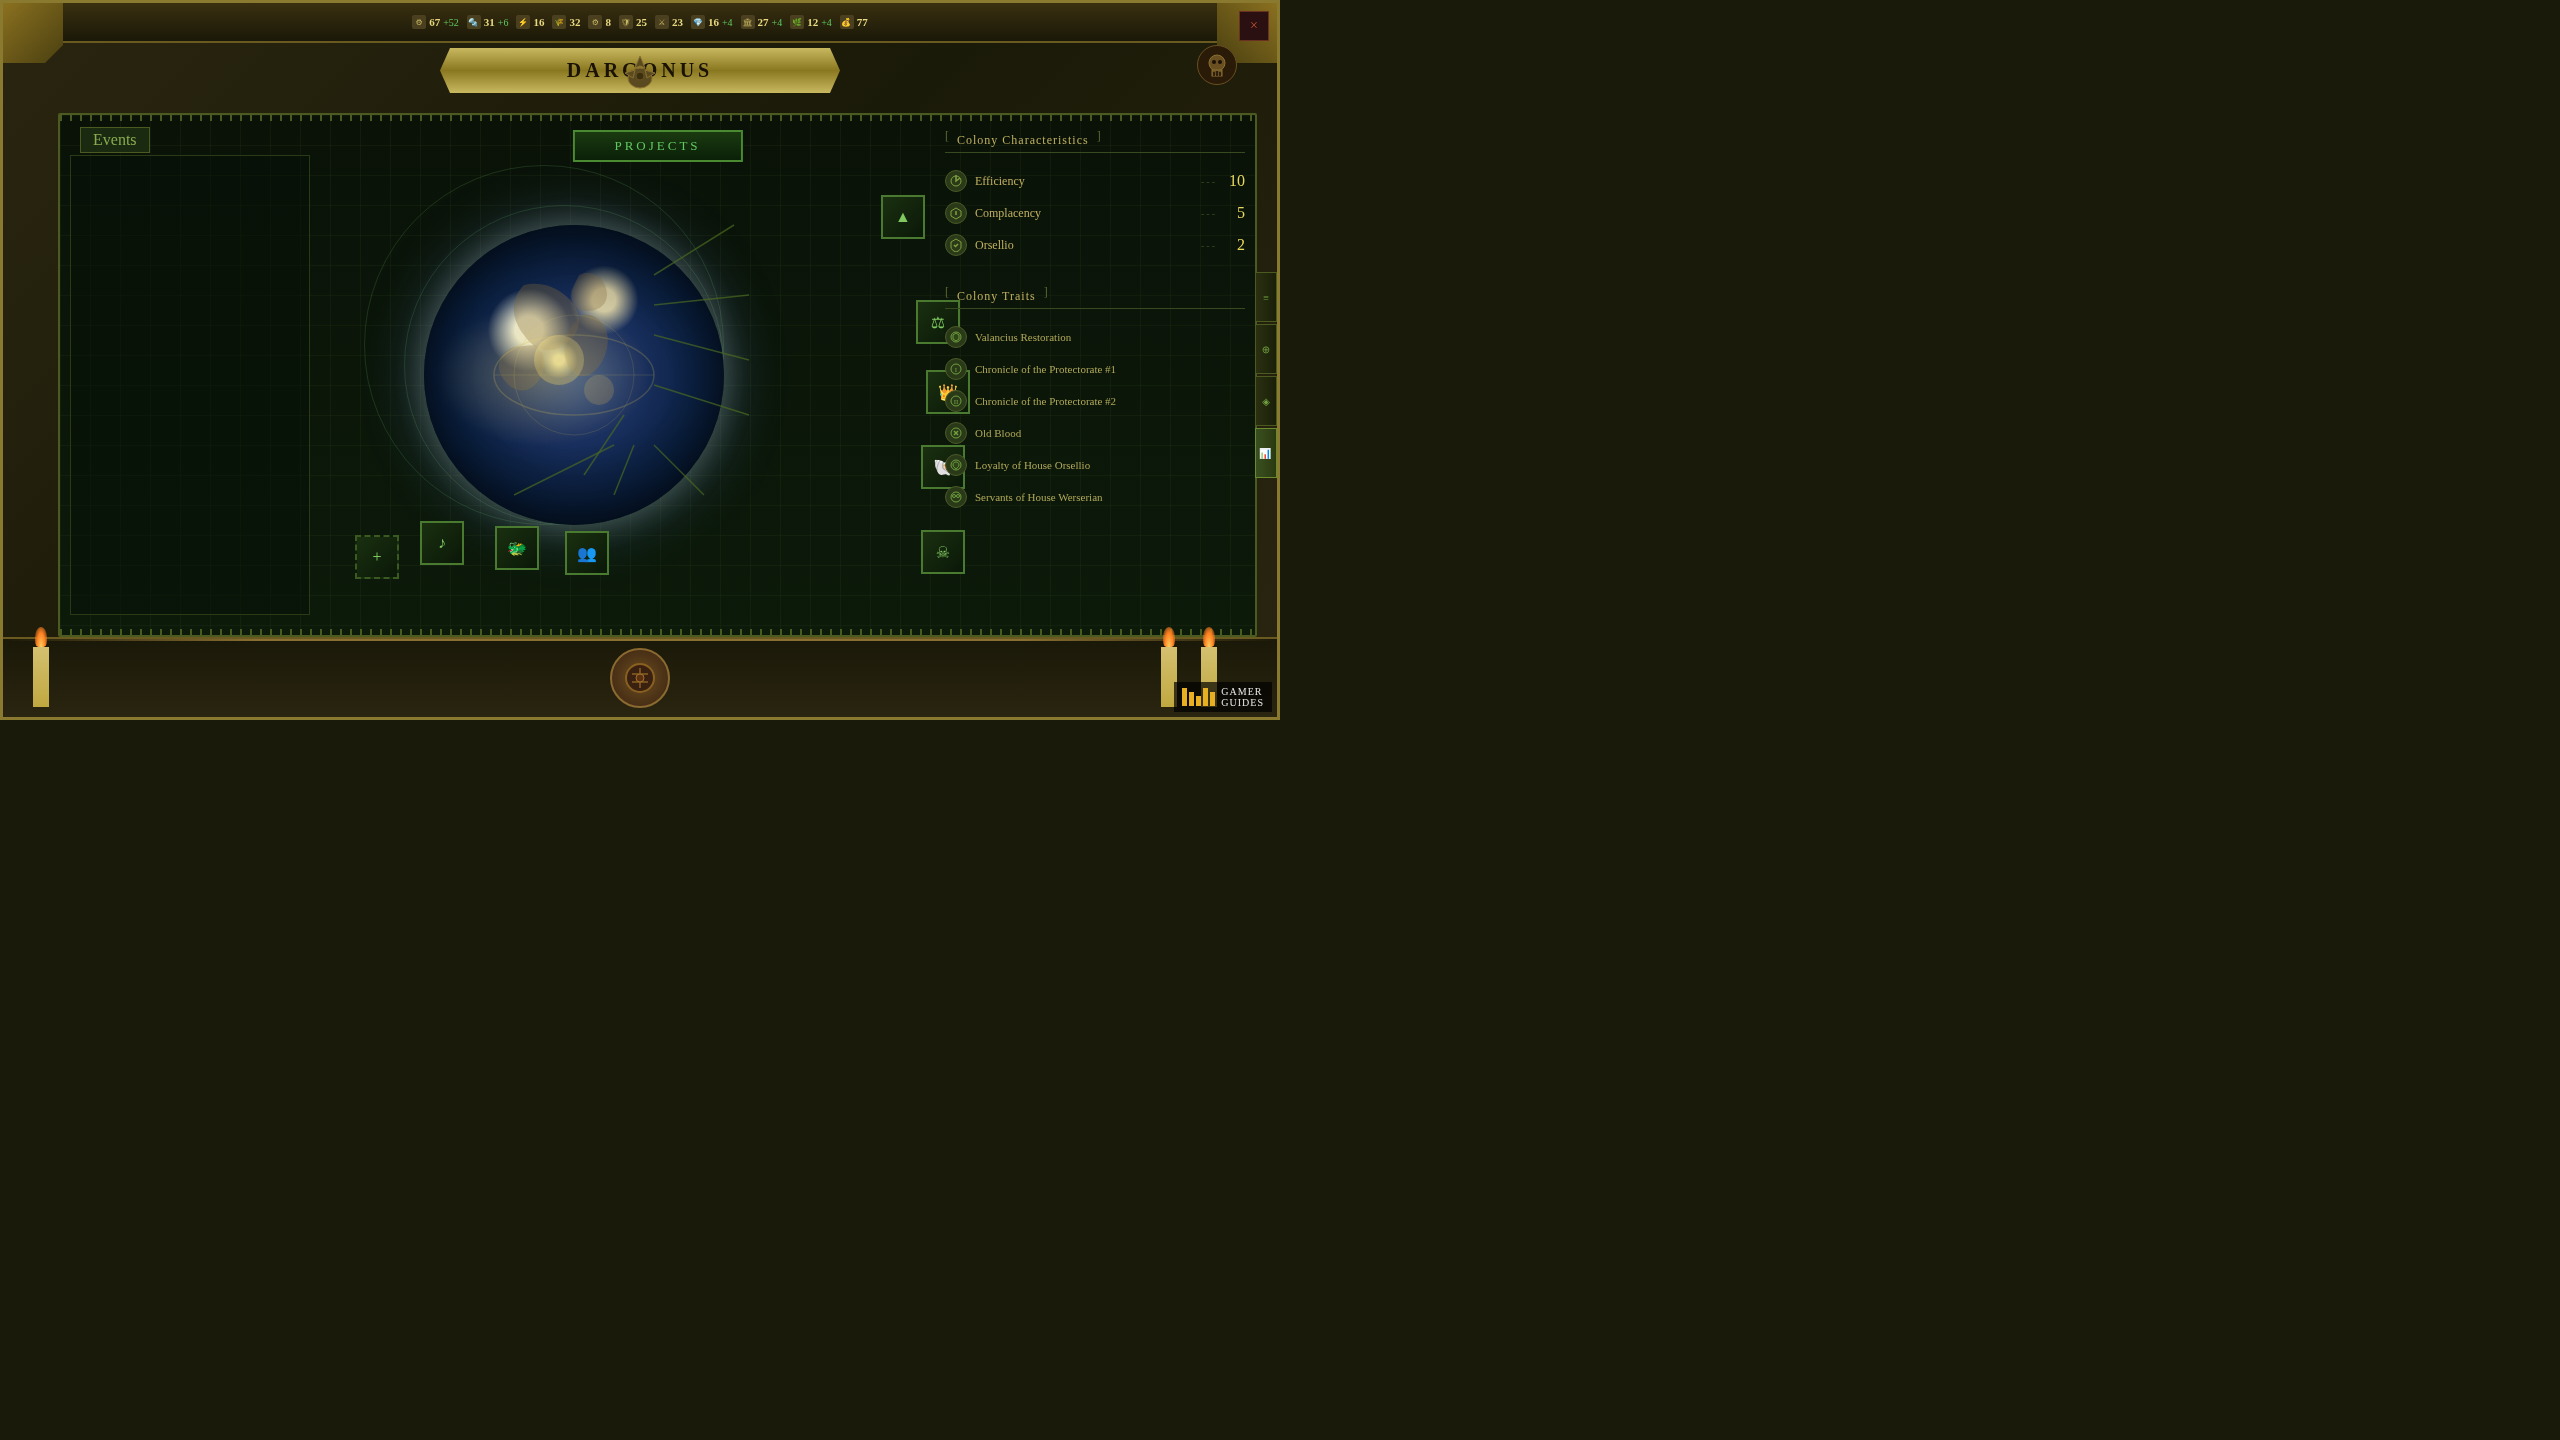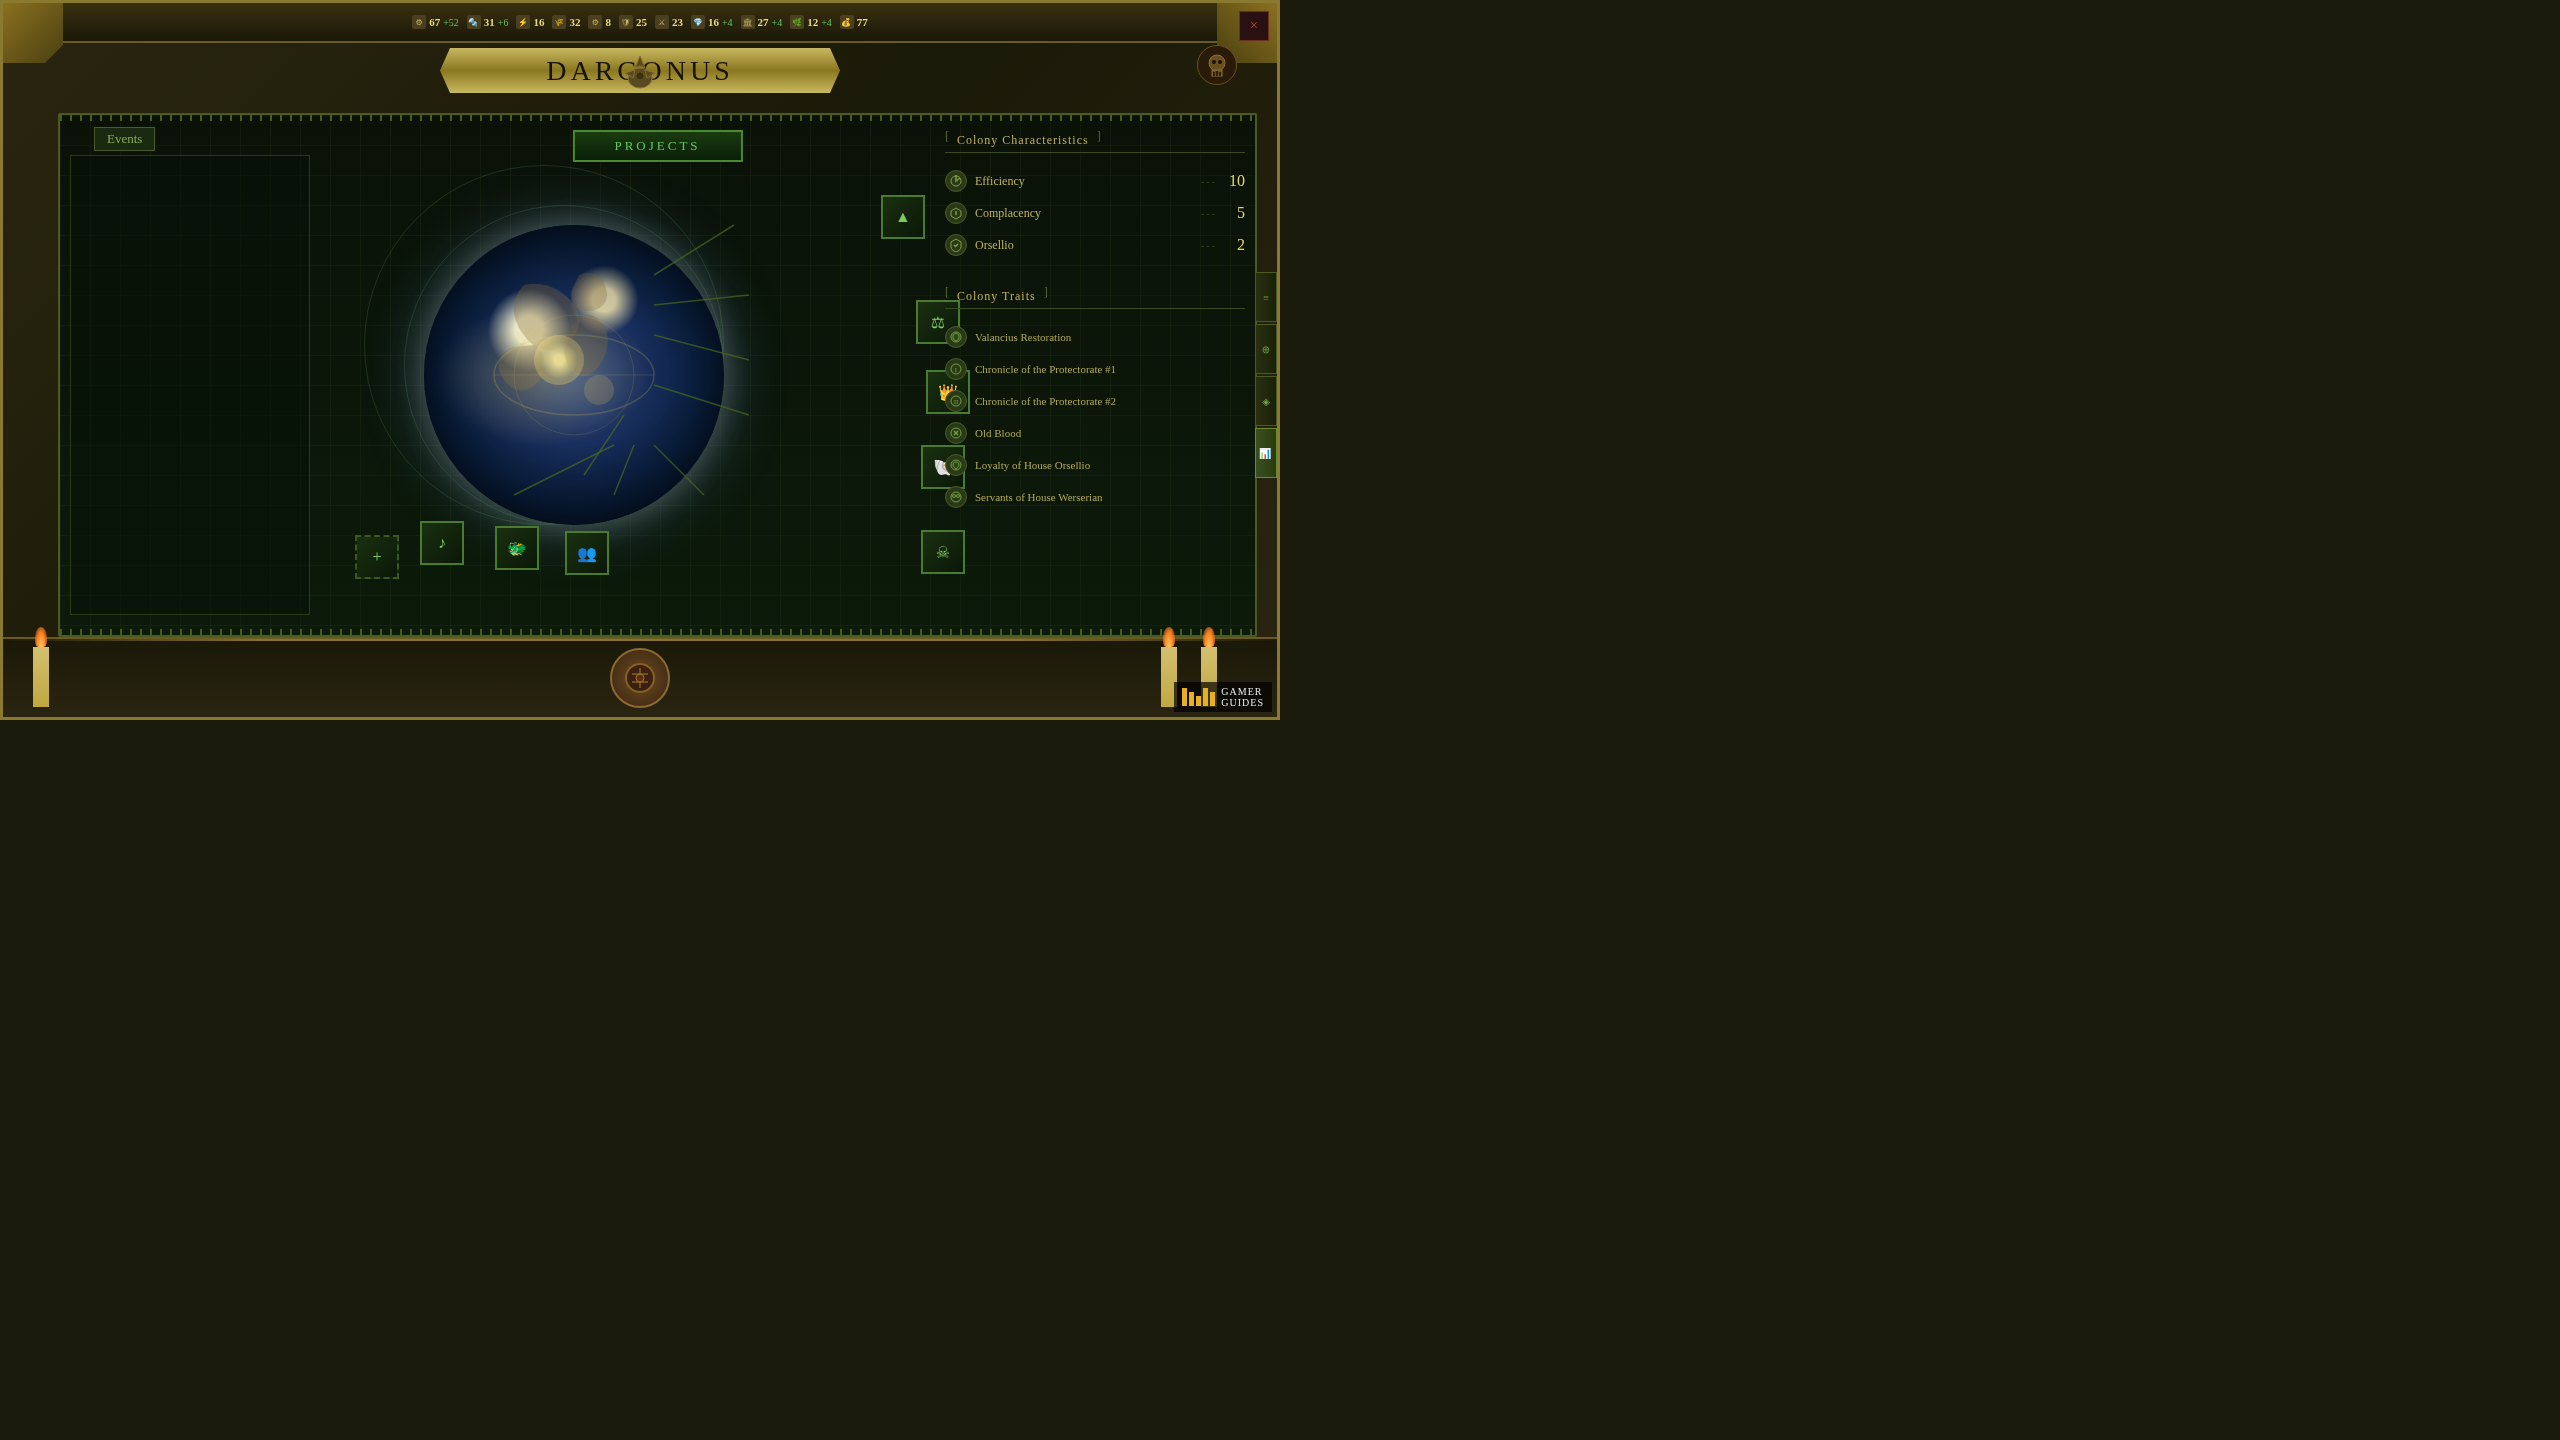--- a/index.html
+++ b/index.html
@@ -86,22 +86,22 @@
       height: 45px;
       background: linear-gradient(180deg, #c8b860 0%, #8a7820 50%, #c8b860 100%);
       display: flex;
       align-items: center;
       justify-content: center;
       clip-path: polygon(10px 0%, calc(100% - 10px) 0%, 100% 50%, calc(100% - 10px) 100%, 10px 100%, 0% 50%);
     }
 
     .title-text {
       color: #1a1205;
-      font-size: 28px;
-      font-weight: normal;
+      font-size: 20px;
+      font-weight: bold;
       letter-spacing: 4px;
       text-transform: uppercase;
       font-variant: small-caps;
     }
 
     
     .eagle-emblem {
       position: absolute;
       top: 40px;
       left: 50%;
@@ -136,26 +136,26 @@
       background-image: 
         linear-gradient(rgba(60,80,30,0.15) 1px, transparent 1px),
         linear-gradient(90deg, rgba(60,80,30,0.15) 1px, transparent 1px);
       background-size: 30px 30px;
     }
 
     
     .events-tab {
       position: absolute;
       top: 12px;
-      left: 34px;
+      left: 20px;
       background: #1a2a10;
       border: 1px solid #4a5a20;
       padding: 3px 12px;
       color: #8aaa50;
-      font-size: 13px;
+      font-size: 16px;
       cursor: pointer;
     }
 
     
     .left-panel {
       position: absolute;
       top: 40px;
       left: 10px;
       width: 240px;
       bottom: 20px;

